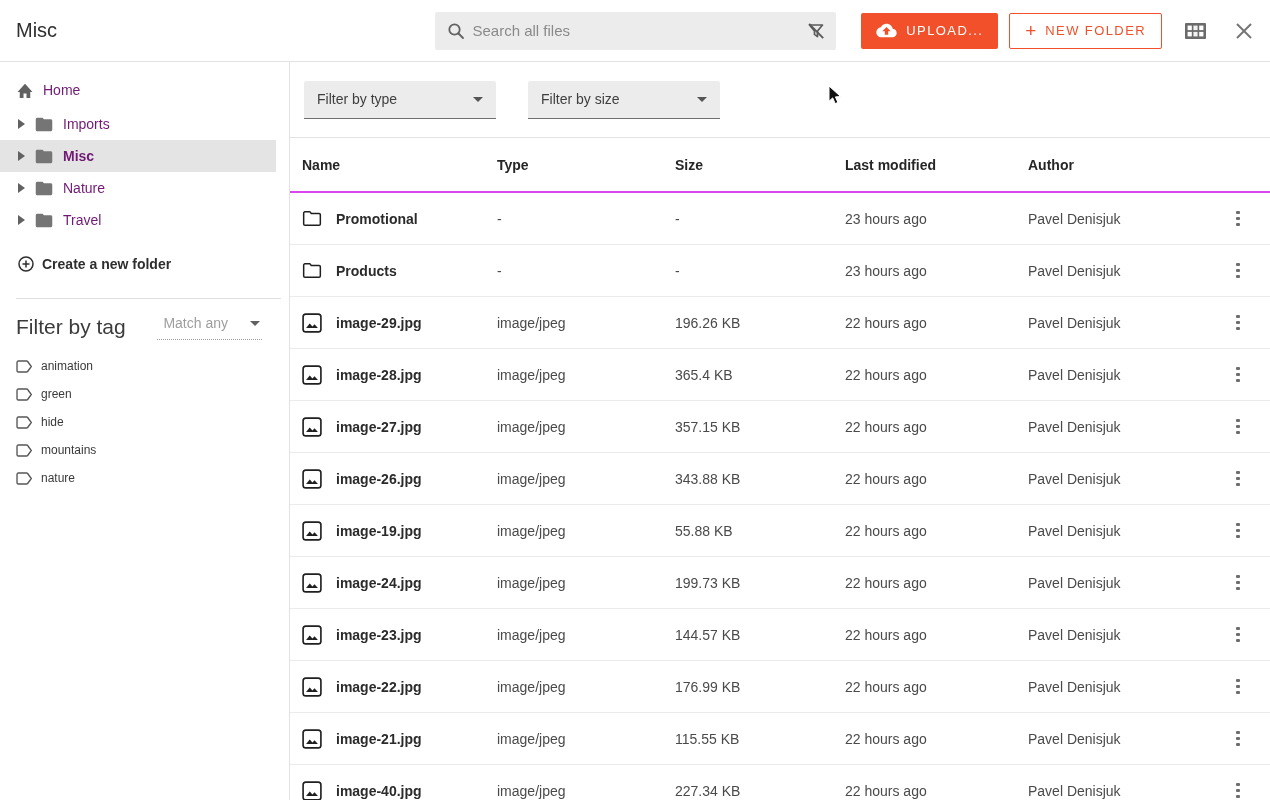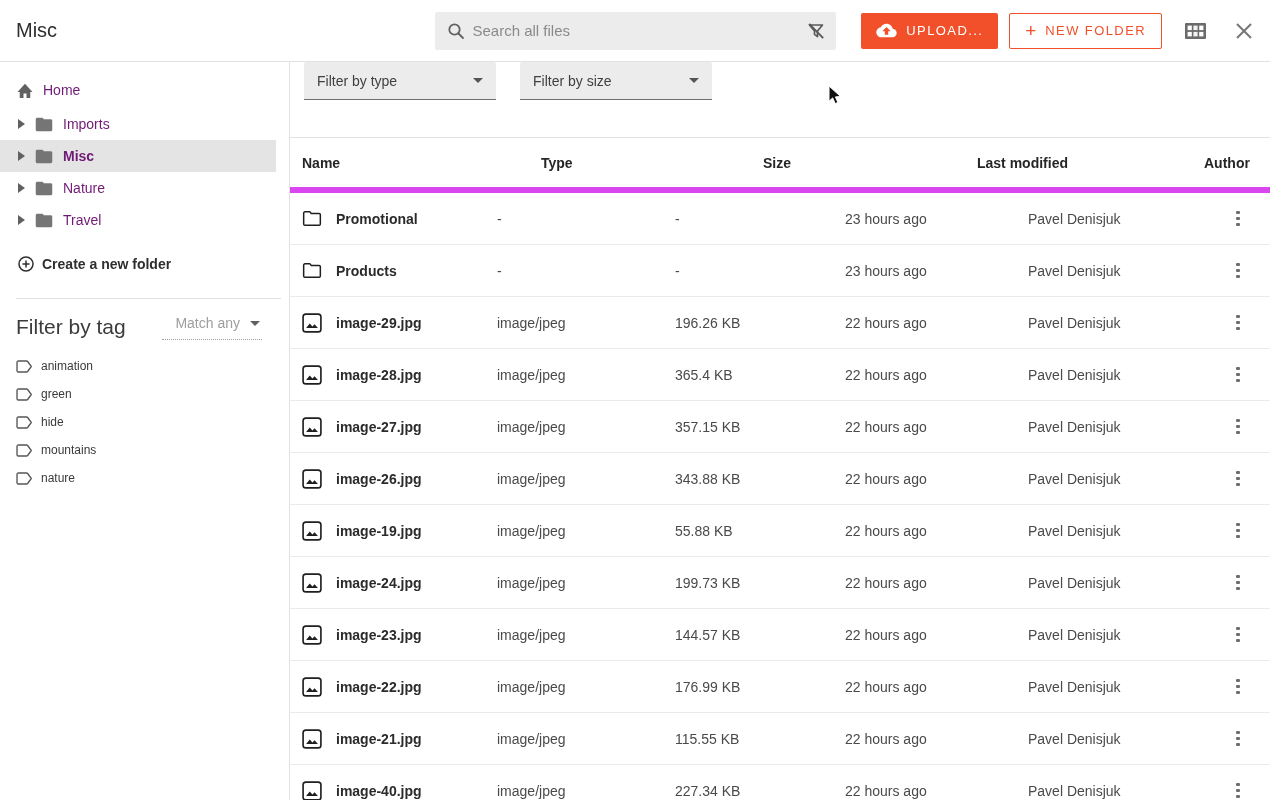--- a/index.html
+++ b/index.html
@@ -41,42 +41,42 @@
   .side-home { padding-left:16px; gap:9px; margin-bottom:2px; }
   .tree-item { padding-left:18px; margin-right:13px; }
   .tree-item .caret { width:8px; display:flex; margin-right:9px; }
   .tree-item .folder { display:flex; margin-right:10px; }
   .tree-item.selected { background:#e4e4e4; font-weight:700; }
   .create-folder { margin:12px 0 0 18px; gap:8px; font-weight:700; color:#2e2e2e; }
   .side-divider { border:none; border-top:1px solid #e0e0e0; margin:18px 8px 0 16px; }
   .tag-head { display:flex; align-items:flex-start; justify-content:space-between;
     margin:16px 27px 0 16px; }
   .tag-head .title { font-size:21px; color:#3b3b3b; }
-  .match-select { display:flex; align-items:center; gap:10px; color:#9e9e9e; font-size:14px;
+  .match-select { display:flex; align-items:center; gap:22px; color:#9e9e9e; font-size:14px;
     border-bottom:1px dotted #9e9e9e; padding:0 2px 8px 6px; min-width:100px;
     justify-content:flex-end; cursor:pointer; }
   .match-select .tri { width:0; height:0; border-left:5px solid transparent;
     border-right:5px solid transparent; border-top:5px solid #616161; }
   .tag-list { margin-top:12px; }
   .tag-item { height:28px; display:flex; align-items:center; gap:8px; padding-left:16px;
     font-size:12px; color:#3a3a3a; cursor:pointer; }
 
   
-  .filters { height:75px; display:flex; align-items:flex-start; gap:24px; padding-left:14px; }
+  .filters { height:75px; display:flex; align-items:center; gap:32px; padding-left:14px; }
   .dropdown { width:192px; height:38px; background:#ececec; border-bottom:1px solid #6e6e6e;
     border-radius:2px 2px 0 0; display:flex; align-items:center; justify-content:space-between;
     padding:0 13px; font-size:14px; color:#3f3f3f; cursor:pointer; }
   .dropdown .tri { width:0; height:0; border-left:5px solid transparent;
     border-right:5px solid transparent; border-top:5.5px solid #555; }
 
   
   .table { border-top:1px solid #e2e2e2; }
   .thead, .row { display:grid; grid-template-columns:195px 178px 170px 183px 1fr 64px;
     padding-left:12px; align-items:center; }
-  .thead { height:55px; border-bottom:6px solid #d946ef;gap:44px; }
+  .thead { height:55px; border-bottom:2px solid #d946ef; }
   .thead span { font-size:14px; font-weight:700; color:#262626; }
   .row { height:52px; border-bottom:1px solid #ebebeb; }
   .cell-name { display:flex; align-items:center; gap:14px; }
   .cell-name .fname { font-size:14px; font-weight:700; color:#2b2b2b; }
   .cell { font-size:14px; color:#4a4a4a; }
   .row .ic { display:flex; }
   .kebab { display:flex; flex-direction:column; align-items:center; gap:2.5px;
     justify-self:center; cursor:pointer; padding:4px; }
   .kebab i { width:3.5px; height:3.5px; background:#6e6e6e; border-radius:1px; display:block; }
 

